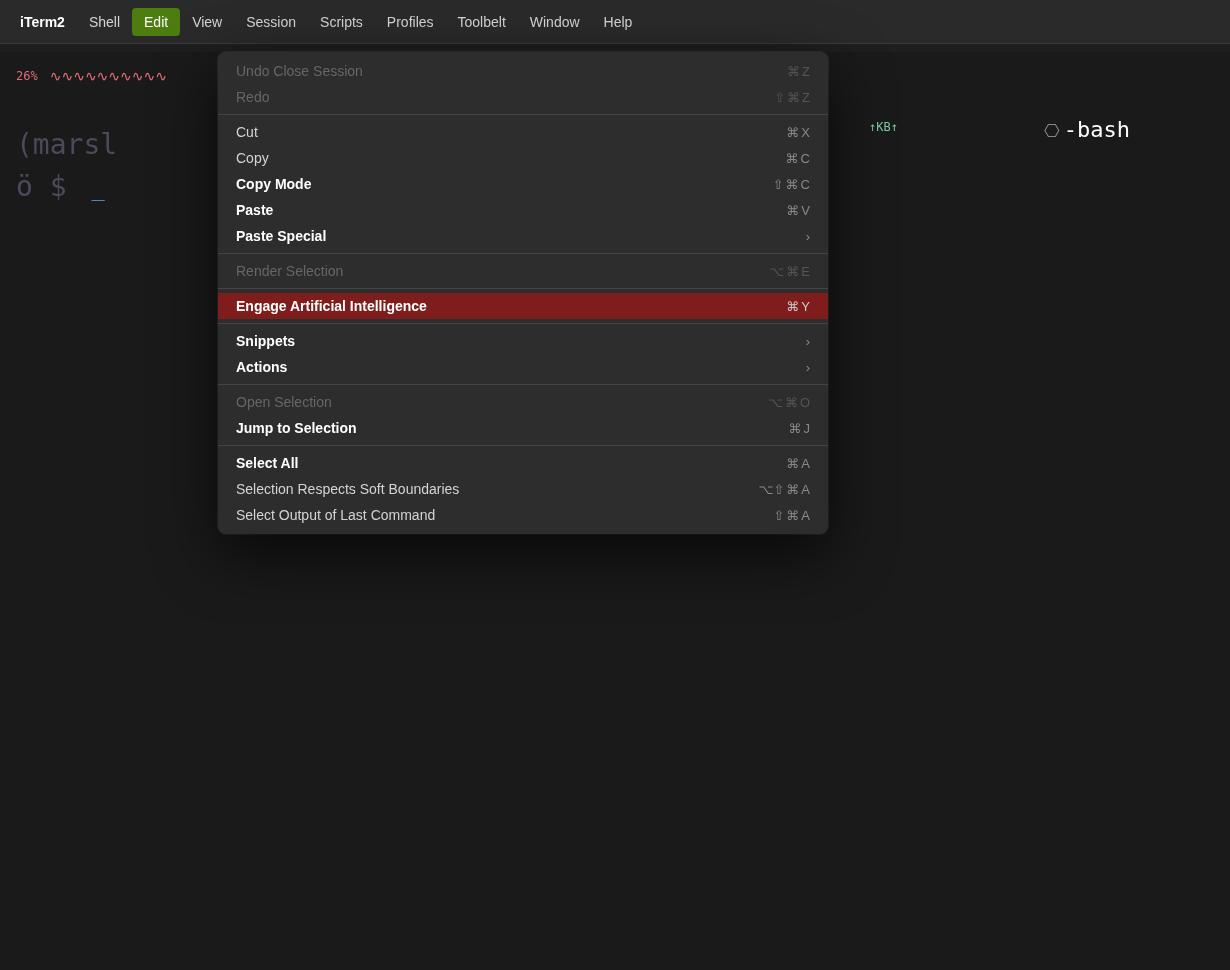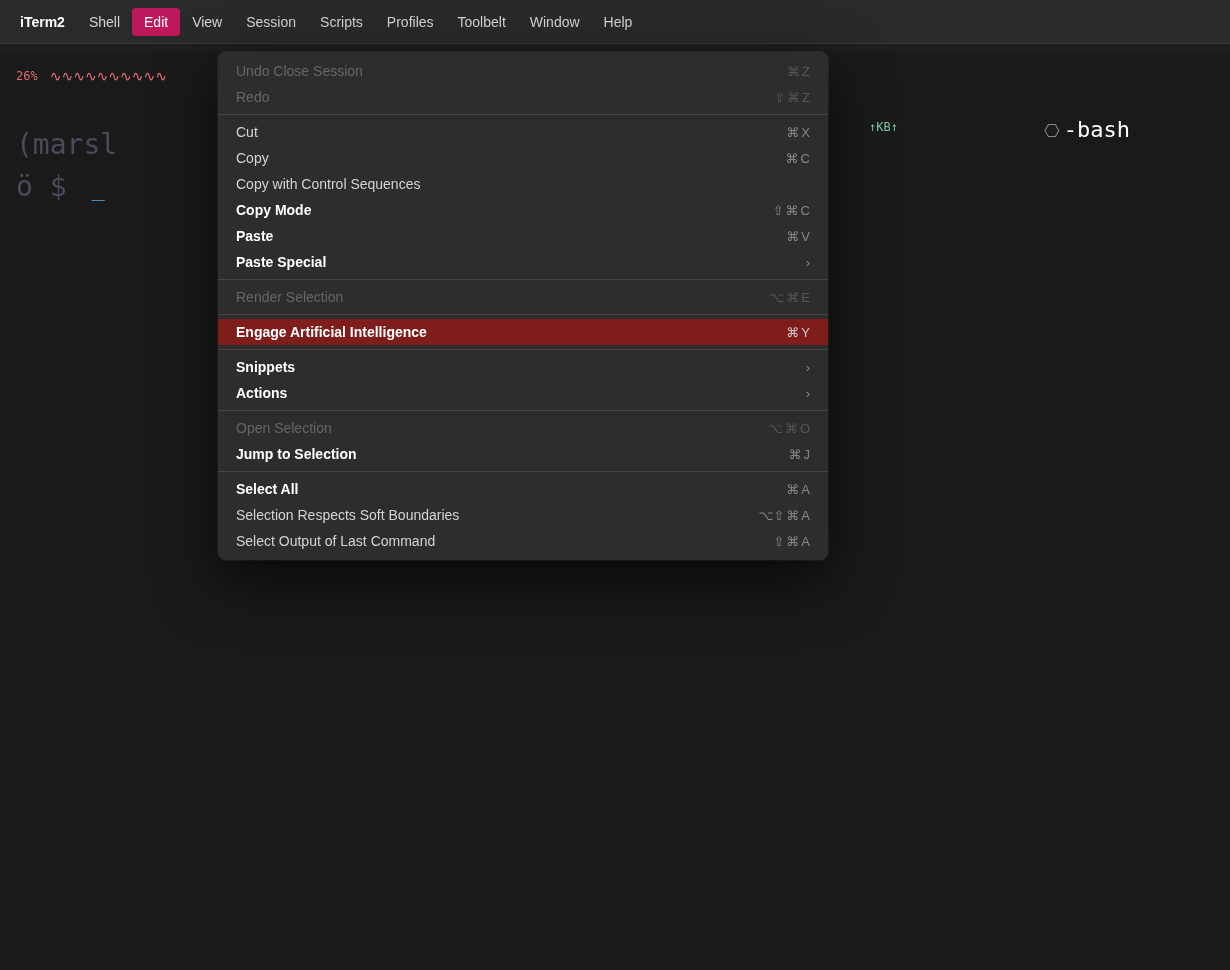--- a/index.html
+++ b/index.html
@@ -30,21 +30,21 @@
       font-weight: 400;
       cursor: default;
       border-radius: 4px;
       white-space: nowrap;
     }
     .menubar-item.app-name {
       font-weight: 600;
       color: #ffffff;
     }
     .menubar-item.active {
-      background: #be185d;
+      background: #4d7c0f;
       color: #ffffff;
     }
 
     
     .terminal-bg {
       position: absolute;
       top: 52px;
       left: 0;
       right: 0;
       bottom: 0;
@@ -211,24 +211,20 @@
   <div class="menu-separator"></div>
 
   <div class="menu-item">
     <span class="menu-label">Cut</span>
     <span class="menu-shortcut"><span class="cmd-key">⌘</span> X</span>
   </div>
   <div class="menu-item">
     <span class="menu-label">Copy</span>
     <span class="menu-shortcut"><span class="cmd-key">⌘</span> C</span>
   </div>
-  <div class="menu-item">
-    <span class="menu-label">Copy with Control Sequences</span>
-    <span class="menu-shortcut"></span>
-  </div>
   <div class="menu-item bold">
     <span class="menu-label">Copy Mode</span>
     <span class="menu-shortcut">⇧<span class="cmd-key">⌘</span> C</span>
   </div>
   <div class="menu-item bold">
     <span class="menu-label">Paste</span>
     <span class="menu-shortcut"><span class="cmd-key">⌘</span> V</span>
   </div>
   <div class="menu-item bold">
     <span class="menu-label">Paste Special</span>

